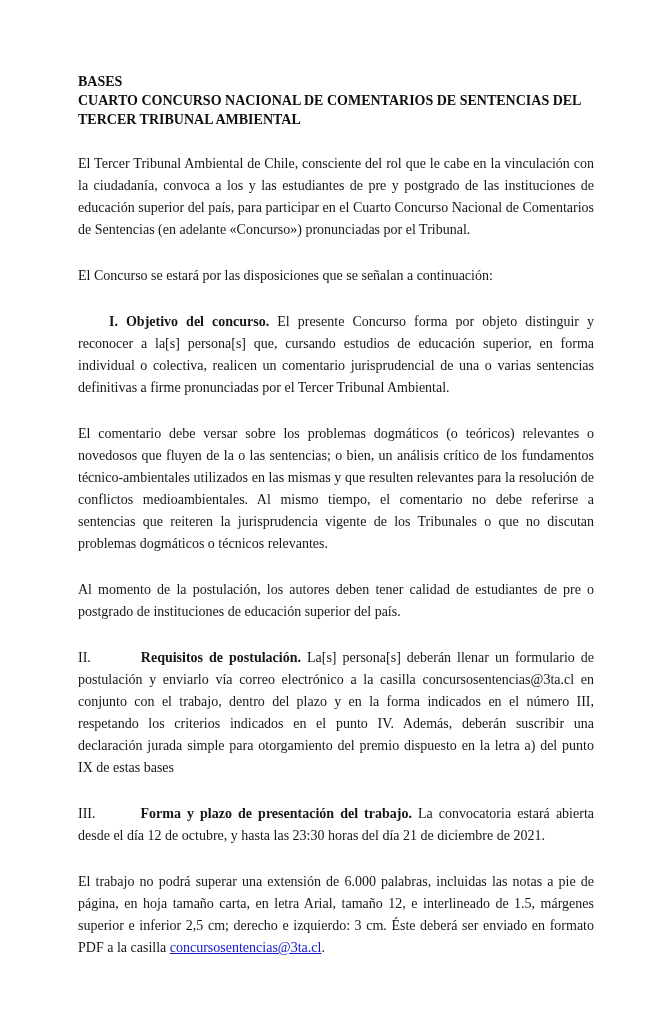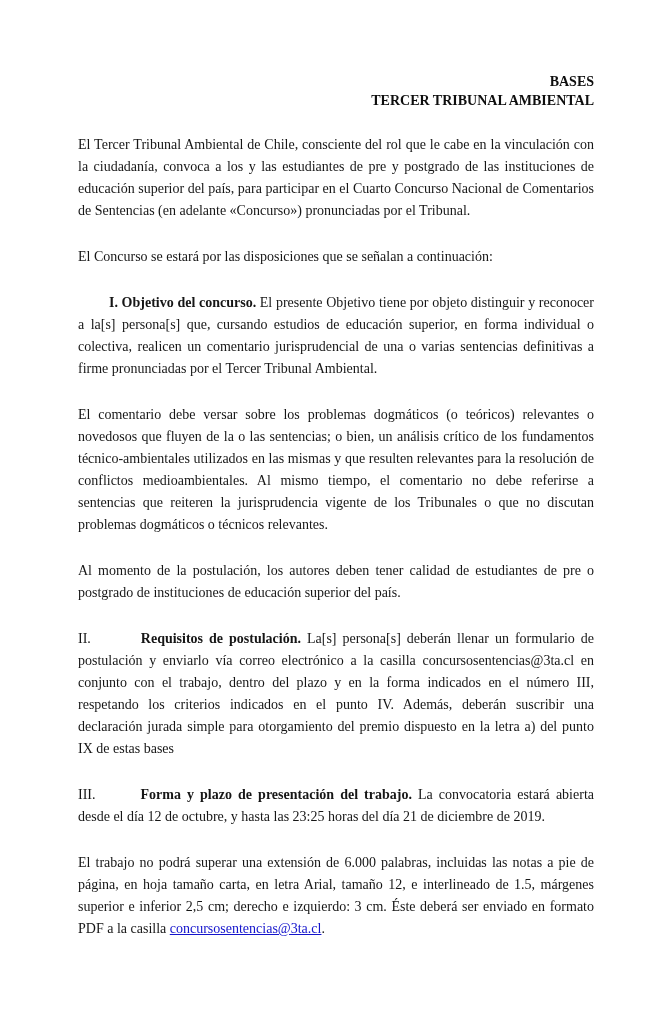--- a/index.html
+++ b/index.html
@@ -14,21 +14,21 @@
     box-sizing: border-box;
     margin: 0 auto;
     padding: 72px 76px 0 78px;
     background: #ffffff;
     font-family: "Liberation Serif", "DejaVu Serif", serif;
     font-size: 14px;
     color: #161616;
     overflow: hidden;
   }
   .doc-title {
-    text-align: right;
+    text-align: left;
     font-weight: bold;
     line-height: 19px;
     margin: 0 0 24px 0;
     color: #0e0e0e;
   }
   .para {
     margin: 0 0 24px 0;
     line-height: 22px;
     text-align: justify;
     text-justify: inter-word;
@@ -52,32 +52,33 @@
     cursor: pointer;
   }
 </style>
 </head>
 <body>
 
 <div class="page">
 
   <header class="doc-title">
     <div>BASES</div>
+    <div>CUARTO CONCURSO NACIONAL DE COMENTARIOS DE SENTENCIAS DEL</div>
     <div>TERCER TRIBUNAL AMBIENTAL</div>
   </header>
 
   <p class="para"><span>El Tercer Tribunal Ambiental de Chile, consciente del rol que le cabe en la vinculación con la ciudadanía, convoca a los y las estudiantes de pre y postgrado de las instituciones de educación superior del país, para participar en el Cuarto Concurso Nacional de Comentarios de Sentencias (en adelante «Concurso») pronunciadas por el Tribunal.</span></p>
 
   <p class="para"><span>El Concurso se estará por las disposiciones que se señalan a continuación:</span></p>
 
-  <p class="para"><span class="bi">I. Objetivo del concurso.</span><span> El presente Objetivo tiene por objeto distinguir y reconocer a la[s] persona[s] que, cursando estudios de educación superior, en forma individual o colectiva, realicen un comentario jurisprudencial de una o varias sentencias definitivas a firme pronunciadas por el Tercer Tribunal Ambiental.</span></p>
+  <p class="para"><span class="bi">I. Objetivo del concurso.</span><span> El presente Concurso forma por objeto distinguir y reconocer a la[s] persona[s] que, cursando estudios de educación superior, en forma individual o colectiva, realicen un comentario jurisprudencial de una o varias sentencias definitivas a firme pronunciadas por el Tercer Tribunal Ambiental.</span></p>
 
   <p class="para"><span>El comentario debe versar sobre los problemas dogmáticos (o teóricos) relevantes o novedosos que fluyen de la o las sentencias; o bien, un análisis crítico de los fundamentos técnico-ambientales utilizados en las mismas y que resulten relevantes para la resolución de conflictos medioambientales. Al mismo tiempo, el comentario no debe referirse a sentencias que reiteren la jurisprudencia vigente de los Tribunales o que no discutan problemas dogmáticos o técnicos relevantes.</span></p>
 
   <p class="para"><span>Al momento de la postulación, los autores deben tener calidad de estudiantes de pre o postgrado de instituciones de educación superior del país.</span></p>
 
   <p class="para"><span class="b">II.</span><span class="tab tab-ii"></span><span class="bi">Requisitos de postulación.</span><span> La[s] persona[s] deberán llenar un formulario de postulación y enviarlo vía correo electrónico a la casilla concursosentencias@3ta.cl en conjunto con el trabajo, dentro del plazo y en la forma indicados en el número III, respetando los criterios indicados en el punto IV. Además, deberán suscribir una declaración jurada simple para otorgamiento del premio dispuesto en la letra a) del punto IX de estas bases</span></p>
 
-  <p class="para"><span class="b">III.</span><span class="tab tab-iii"></span><span class="bi">Forma y plazo de presentación del trabajo.</span><span> La convocatoria estará abierta desde el día </span><span class="b">12 de octubre,</span><span> y hasta las 23:25 horas del día </span><span class="b">21 de diciembre de 2019</span><span>.</span></p>
+  <p class="para"><span class="b">III.</span><span class="tab tab-iii"></span><span class="bi">Forma y plazo de presentación del trabajo.</span><span> La convocatoria estará abierta desde el día </span><span class="b">12 de octubre,</span><span> y hasta las 23:30 horas del día </span><span class="b">21 de diciembre de 2021</span><span>.</span></p>
 
   <p class="para"><span>El trabajo no podrá superar una extensión de 6.000 palabras, incluidas las notas a pie de página, en hoja tamaño carta, en letra Arial, tamaño 12, e interlineado de 1.5, márgenes superior e inferior 2,5 cm; derecho e izquierdo: 3 cm. Éste deberá ser enviado en formato PDF a la casilla </span><a class="email-link">concursosentencias@3ta.cl</a><span>.</span></p>
 
 </div>
 
 </body></html>

